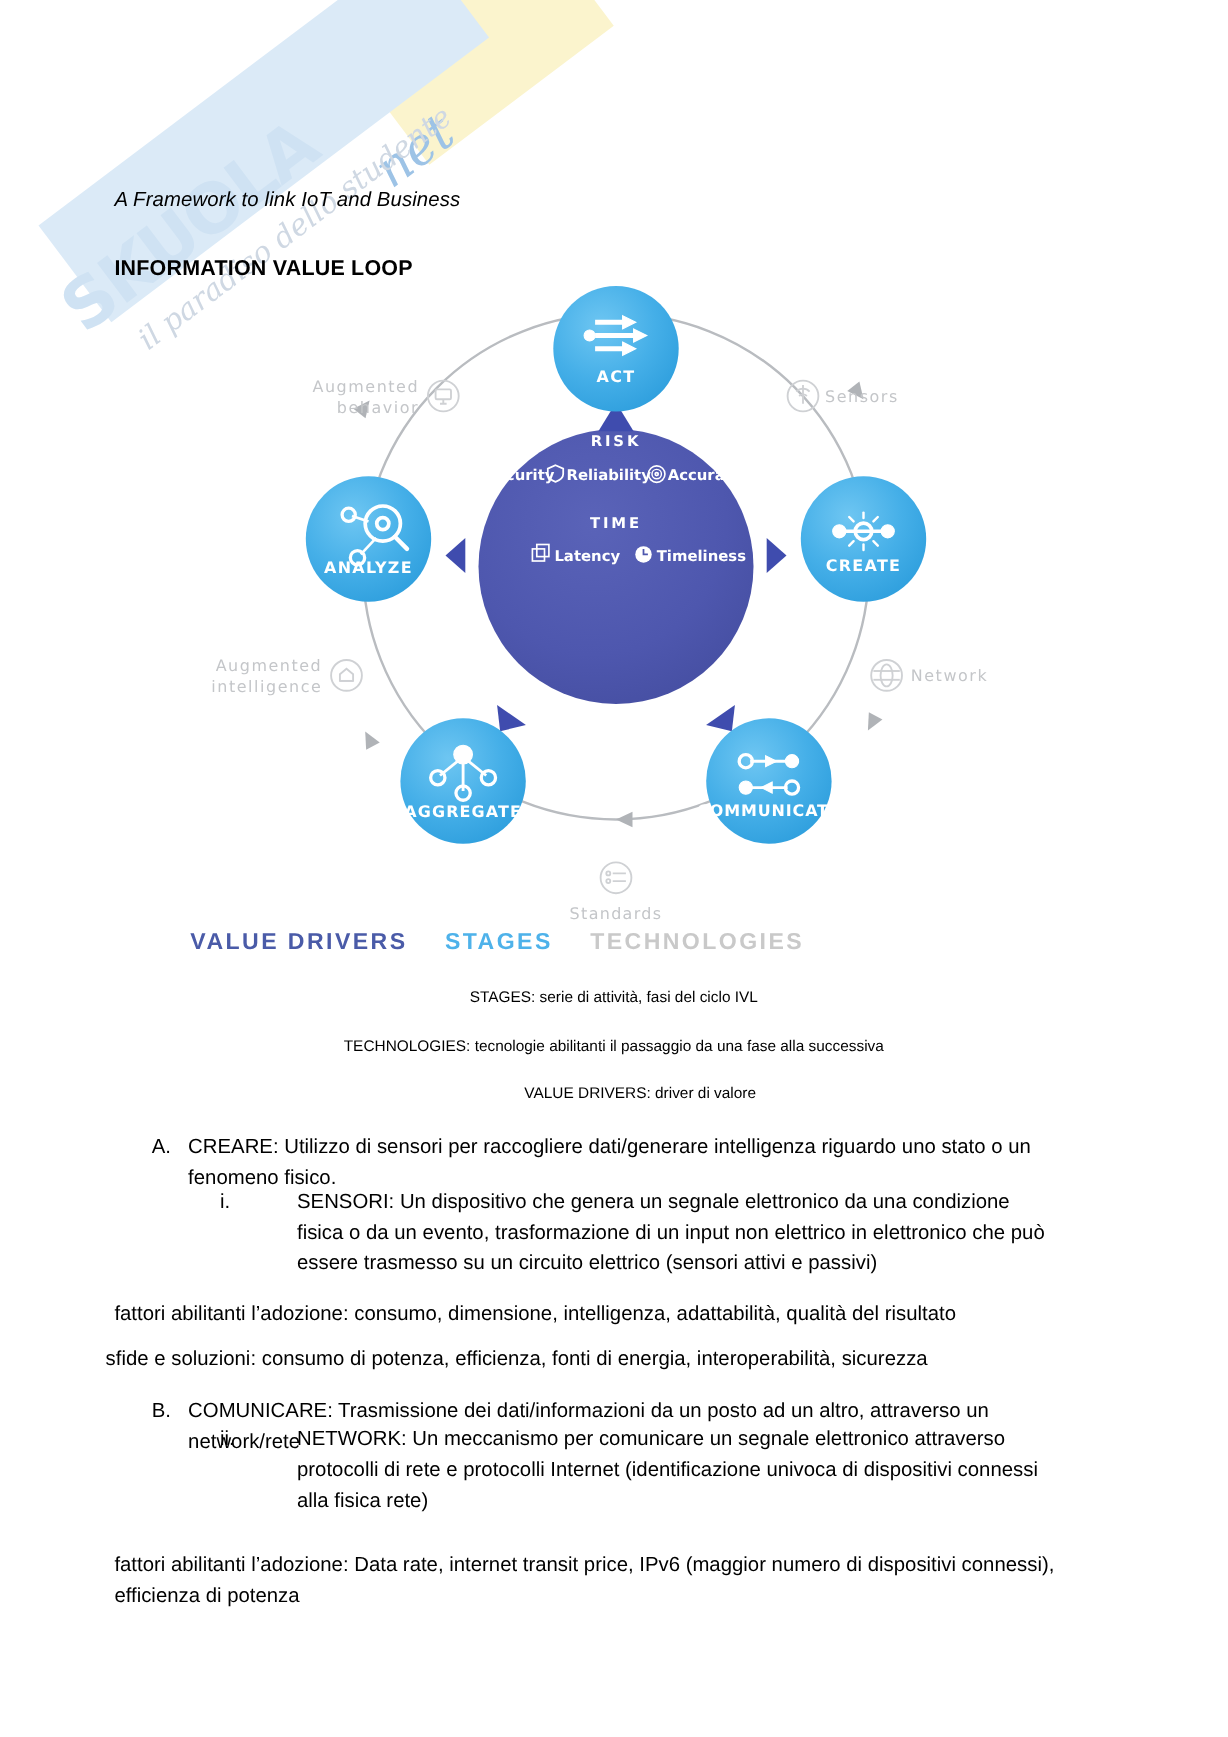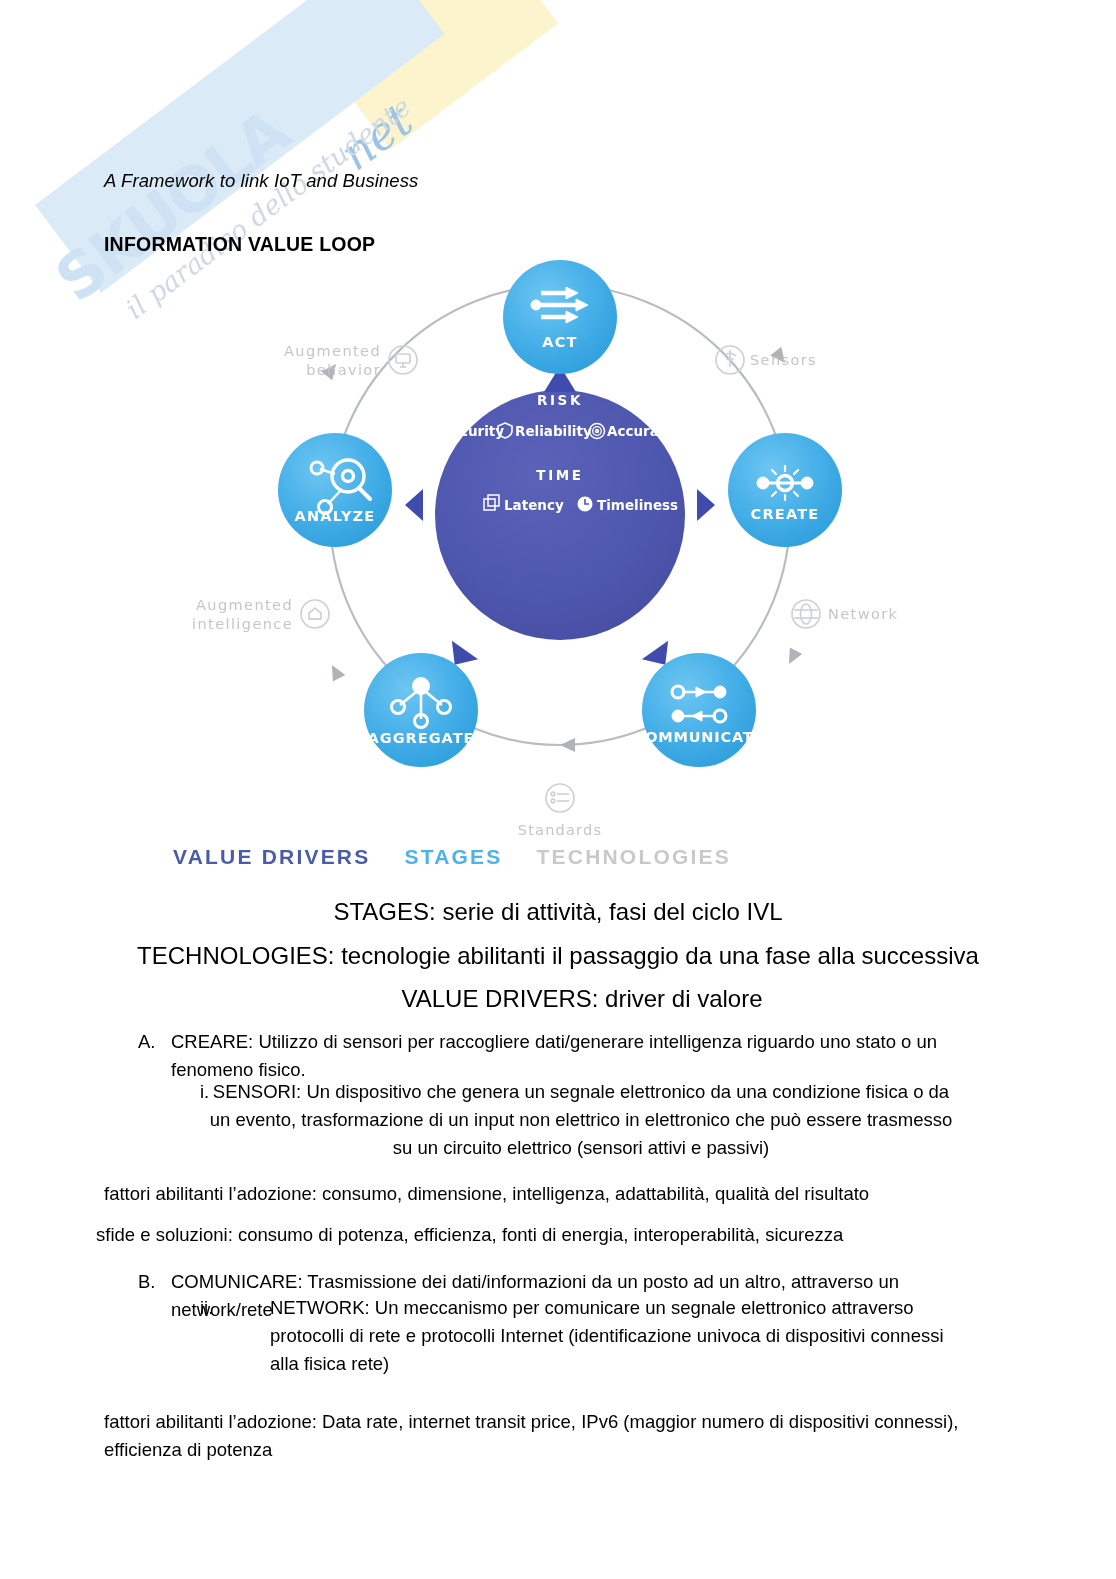--- a/index.html
+++ b/index.html
@@ -118,21 +118,21 @@
   .legend-row span { margin: 0 13px; }
   .lg-value { color: #4a5ba8; }
   .lg-stages { color: #4eb2ea; }
   .lg-tech { color: #c9c9c9; }
 
   .center-line {
     position: absolute;
     left: 0;
     width: 1116px;
     text-align: center;
-    font-size: 24px;
+    font-size: 14px;
     z-index: 2;
   }
 
   .body-block {
     position: absolute;
     z-index: 2;
     font-size: 18.5px;
     line-height: 1.52;
   }
 
@@ -409,21 +409,21 @@
   <div class="center-line" style="top:942px;">TECHNOLOGIES: tecnologie abilitanti il passaggio da una fase alla successiva</div>
   <div class="center-line" style="top:985px;padding-left:24px;">VALUE DRIVERS: driver di valore</div>
 
   <div class="list-item" style="left:138px; top:1028px; width:812px;">
     <span class="li-marker" style="left:0; top:0;">A.</span>
     <span class="li-text" style="margin-left:33px;">CREARE: Utilizzo di sensori per raccogliere dati/generare intelligenza riguardo uno stato o un fenomeno fisico.</span>
   </div>
 
   <div class="list-item" style="left:200px; top:1078px; width:762px;">
     <span class="li-marker" style="left:0; top:0;">i.</span>
-    <span class="li-text" style="text-align:center;">SENSORI: Un dispositivo che genera un segnale elettronico da una condizione fisica o da un evento, trasformazione di un input non elettrico in elettronico che può essere trasmesso su un circuito elettrico (sensori attivi e passivi)</span>
+    <span class="li-text" style="margin-left:70px;">SENSORI: Un dispositivo che genera un segnale elettronico da una condizione fisica o da un evento, trasformazione di un input non elettrico in elettronico che può essere trasmesso su un circuito elettrico (sensori attivi e passivi)</span>
   </div>
 
   <div class="body-block" style="left:104px; top:1180px; width:880px;">
     <span class="para-italic-lead">fattori abilitanti l’adozione:</span><span> consumo, dimensione, intelligenza, adattabilità, qualità del risultato</span>
   </div>
 
   <div class="body-block" style="left:96px; top:1221px; width:880px;">
     <span class="para-italic-lead">sfide e soluzioni:</span><span> consumo di potenza, efficienza, fonti di energia, interoperabilità, sicurezza</span>
   </div>
 

